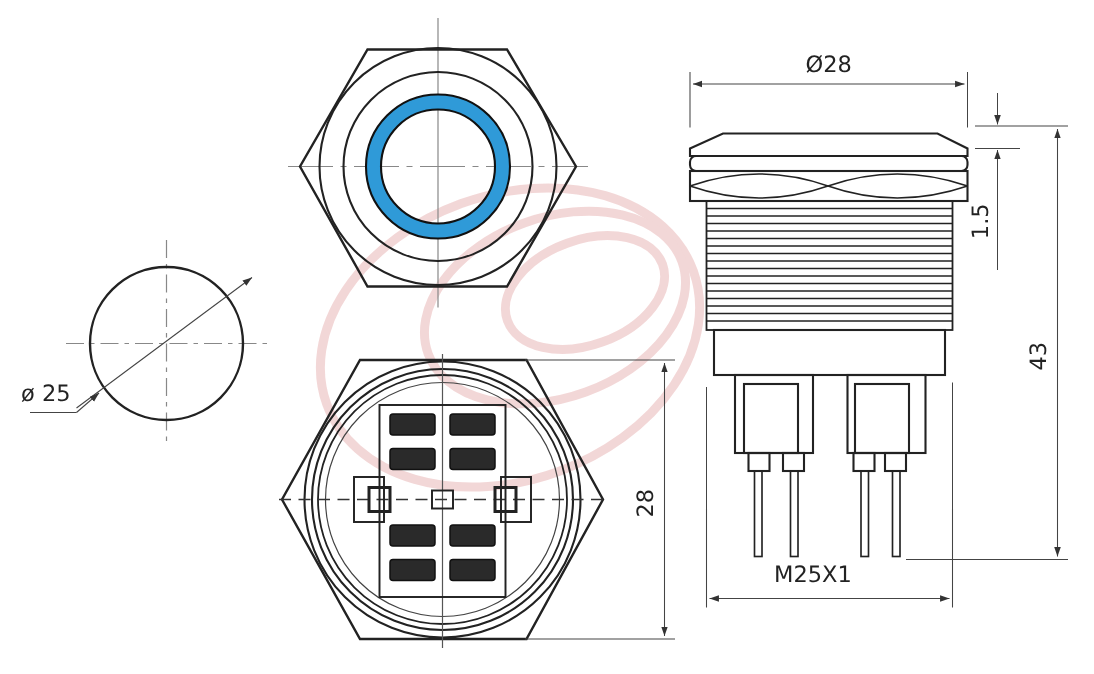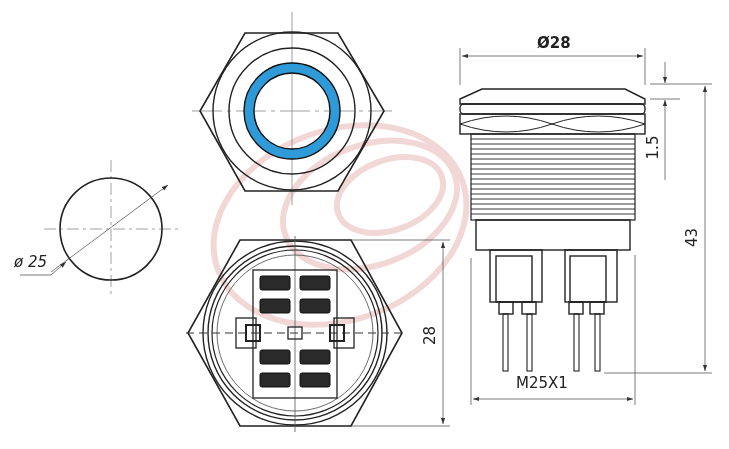--- a/index.html
+++ b/index.html
@@ -135,18 +135,18 @@
 
     <line x1="705" y1="86" x2="705" y2="371" marker-start="url(#arr)" marker-end="url(#arr)"></line>
     <line x1="604" y1="373" x2="712" y2="373"></line>
 
     <line x1="471" y1="258" x2="471" y2="405"></line>
     <line x1="635" y1="255" x2="635" y2="405"></line>
     <line x1="473" y1="399" x2="633" y2="399" marker-start="url(#arr)" marker-end="url(#arr)"></line>
   </g>
 </svg>
 
-<div class="lbl" style="left:14px;top:255px;font-style:italic;">ø 25</div>
+<div class="lbl" style="left:14px;top:255px;">ø 25</div>
 <div class="lbl rot" style="left:421px;top:328px;">28</div>
-<div class="lbl" style="left:537px;top:36px;font-weight:bold;">Ø28</div>
+<div class="lbl" style="left:537px;top:36px;">Ø28</div>
 <div class="lbl rot" style="left:642px;top:140px;">1.5</div>
 <div class="lbl rot" style="left:683px;top:230px;">43</div>
 <div class="lbl" style="left:516px;top:376px;">M25X1</div>
 
 </body></html>

